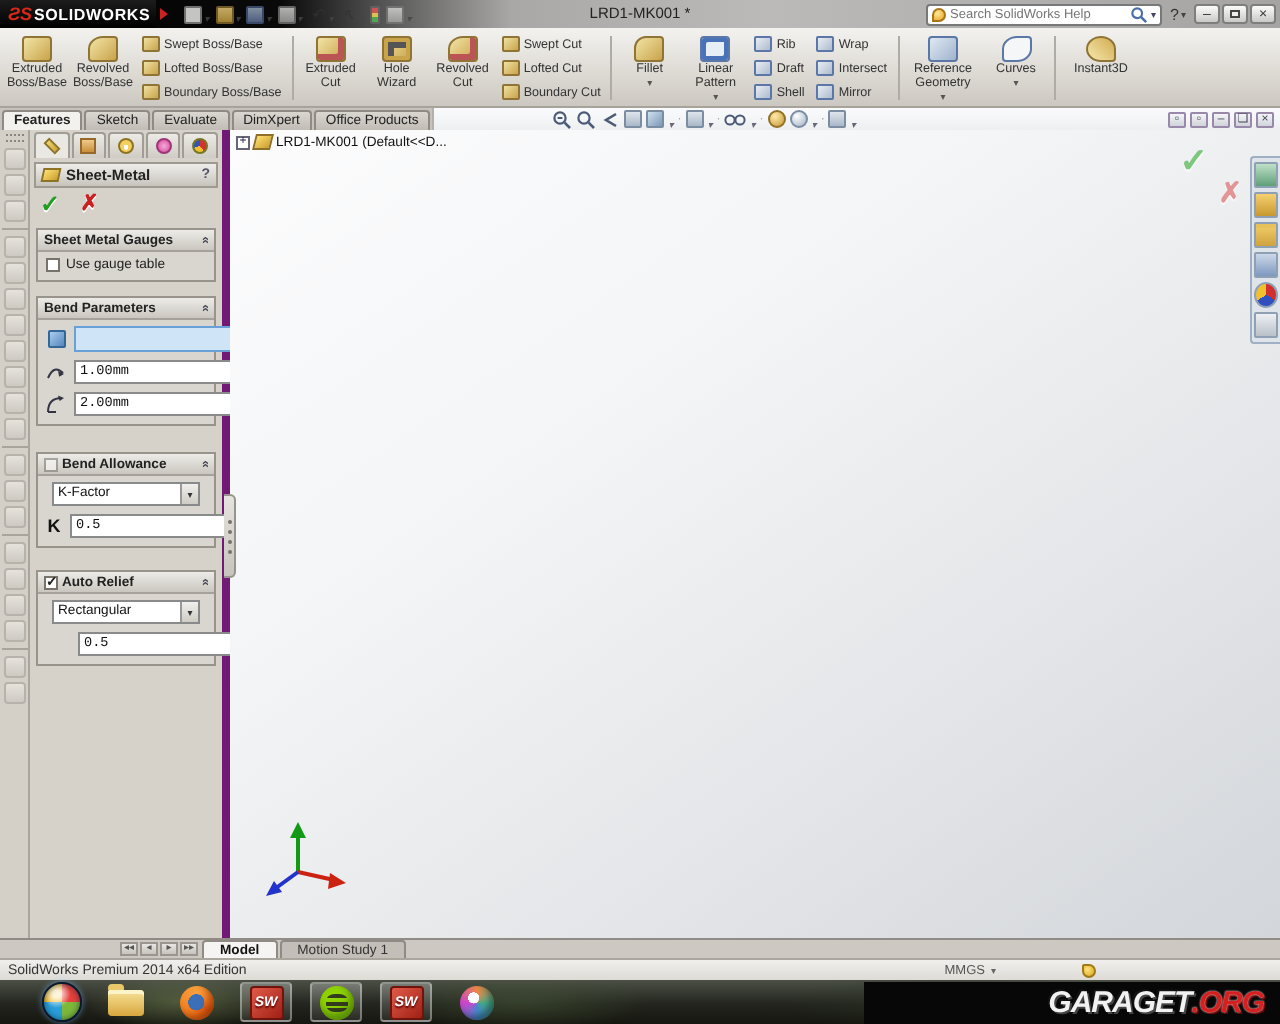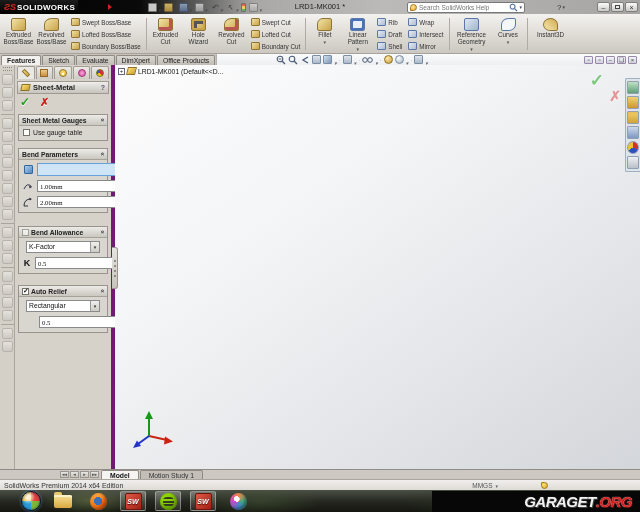--- a/index.html
+++ b/index.html
@@ -2,21 +2,21 @@
 <html><head>
 <meta charset="utf-8">
 <style>
   * { box-sizing: border-box; margin: 0; padding: 0; }
   html,body { width:640px; height:512px; overflow:hidden; }
   body { font-family:"Liberation Sans", sans-serif; background:#d4d0c8; }
   .app { width:640px; height:512px; display:flex; flex-direction:column; position:relative; }
 
   
   .titlebar { height:14px; flex:none; display:flex; align-items:center; position:relative;
-    background:linear-gradient(90deg,#000 0,#0a0a0a 22%,#555 30%,#a9a8a6 40%,#bbbab8 60%,#a5a4a2 100%);gap:28px; }
+    background:linear-gradient(90deg,#000 0,#0a0a0a 22%,#555 30%,#a9a8a6 40%,#bbbab8 60%,#a5a4a2 100%); }
   .logo { display:flex; align-items:center; gap:1px; padding:0 3px 0 4px; height:100%; background:linear-gradient(#1c1c1c,#000); }
   .logo-mark { color:#d82818; font-weight:bold; font-size:9px; font-style:italic; }
   .logo-text { color:#fff; font-size:8px; font-weight:bold; letter-spacing:.3px; }
   .flyout-arrow { width:0; height:0; border-left:4px solid #c22; border-top:3px solid transparent; border-bottom:3px solid transparent; margin:0 4px 0 2px; }
   .qa { display:flex; align-items:center; gap:3px; margin-left:4px; }
   .qa-it { display:flex; align-items:center; gap:1px; opacity:.8; }
   .qa-i { width:9px; height:9px; border-radius:1px; }
   .qa-i.pg { background:#f4f4f2; border:1px solid #8a8a88; }
   .qa-i.fo { background:linear-gradient(#f0d27a,#caa23c); border:1px solid #8a6d2f; }
   .qa-i.sv { background:linear-gradient(#9fb0c8,#5f739a); border:1px solid #45597f; }
@@ -101,21 +101,21 @@
   .grp-b { padding:3px 2px 4px; display:flex; flex-direction:column; gap:4px; }
   .cbrow { display:flex; align-items:center; gap:3px; padding:0 2px; font-size:6.8px; color:#222; }
   .cb { width:7px; height:7px; flex:none; background:#fff; border:1px solid #77736b; position:relative; }
   .cb.checked::after { content:"✓"; position:absolute; top:-2px; left:0; font-size:7px; color:#222; }
   .cb.pale { opacity:.55; }
   .prow { display:flex; align-items:center; gap:3px; padding:0 1px; }
   .picon { width:12px; height:12px; flex:none; display:flex; align-items:center; justify-content:center; }
   .sel-ic { width:9px; height:9px; background:linear-gradient(135deg,#aaccee,#5588bb); border:1px solid #336699; border-radius:1px; }
   .pfield { flex:1; display:flex; align-items:stretch; height:12px; border:1px solid #888a8c; background:#fff; }
   .pfield.sel { background:#cfe4f7; border:1px solid #68a0d8; height:13px; }
-  .pfield input { flex:1; min-width:0; border:none; outline:none; background:transparent; font-size:6.8px; padding:4px 2px; color:#111; font-family:Liberation Serif, serif; }
+  .pfield input { flex:1; min-width:0; border:none; outline:none; background:transparent; font-size:6.8px; padding:4px 2px; color:#111; font-family:Liberation Mono, monospace; }
   .spin { width:8px; flex:none; display:flex; flex-direction:column; border-left:1px solid #999; background:linear-gradient(#f2f1ee,#cfccc5); }
   .spin span { flex:1; text-align:center; color:#333; display:flex; align-items:center; justify-content:center; }
   .spin .up::after { content:"▴"; font-size:4.5px; }
   .spin .dn::after { content:"▾"; font-size:4.5px; }
   .dd { display:flex; align-items:stretch; height:12px; margin:0 5px; border:1px solid #888a8c; background:#fff; }
   .dd-txt { flex:1; font-size:6.8px; padding:1px 0 0 2px; color:#111; white-space:nowrap; overflow:hidden; }
   .dd-btn { width:9px; flex:none; border-left:1px solid #999; background:linear-gradient(#f0efec,#cfccc5); display:flex; align-items:center; justify-content:center; }
   .dd-btn::after { content:"▾"; font-size:5px; color:#333; }
   .k-lbl { width:10px; flex:none; font-size:9px; font-weight:bold; color:#111; text-align:center; }
   .pad14 { width:14px; flex:none; }

